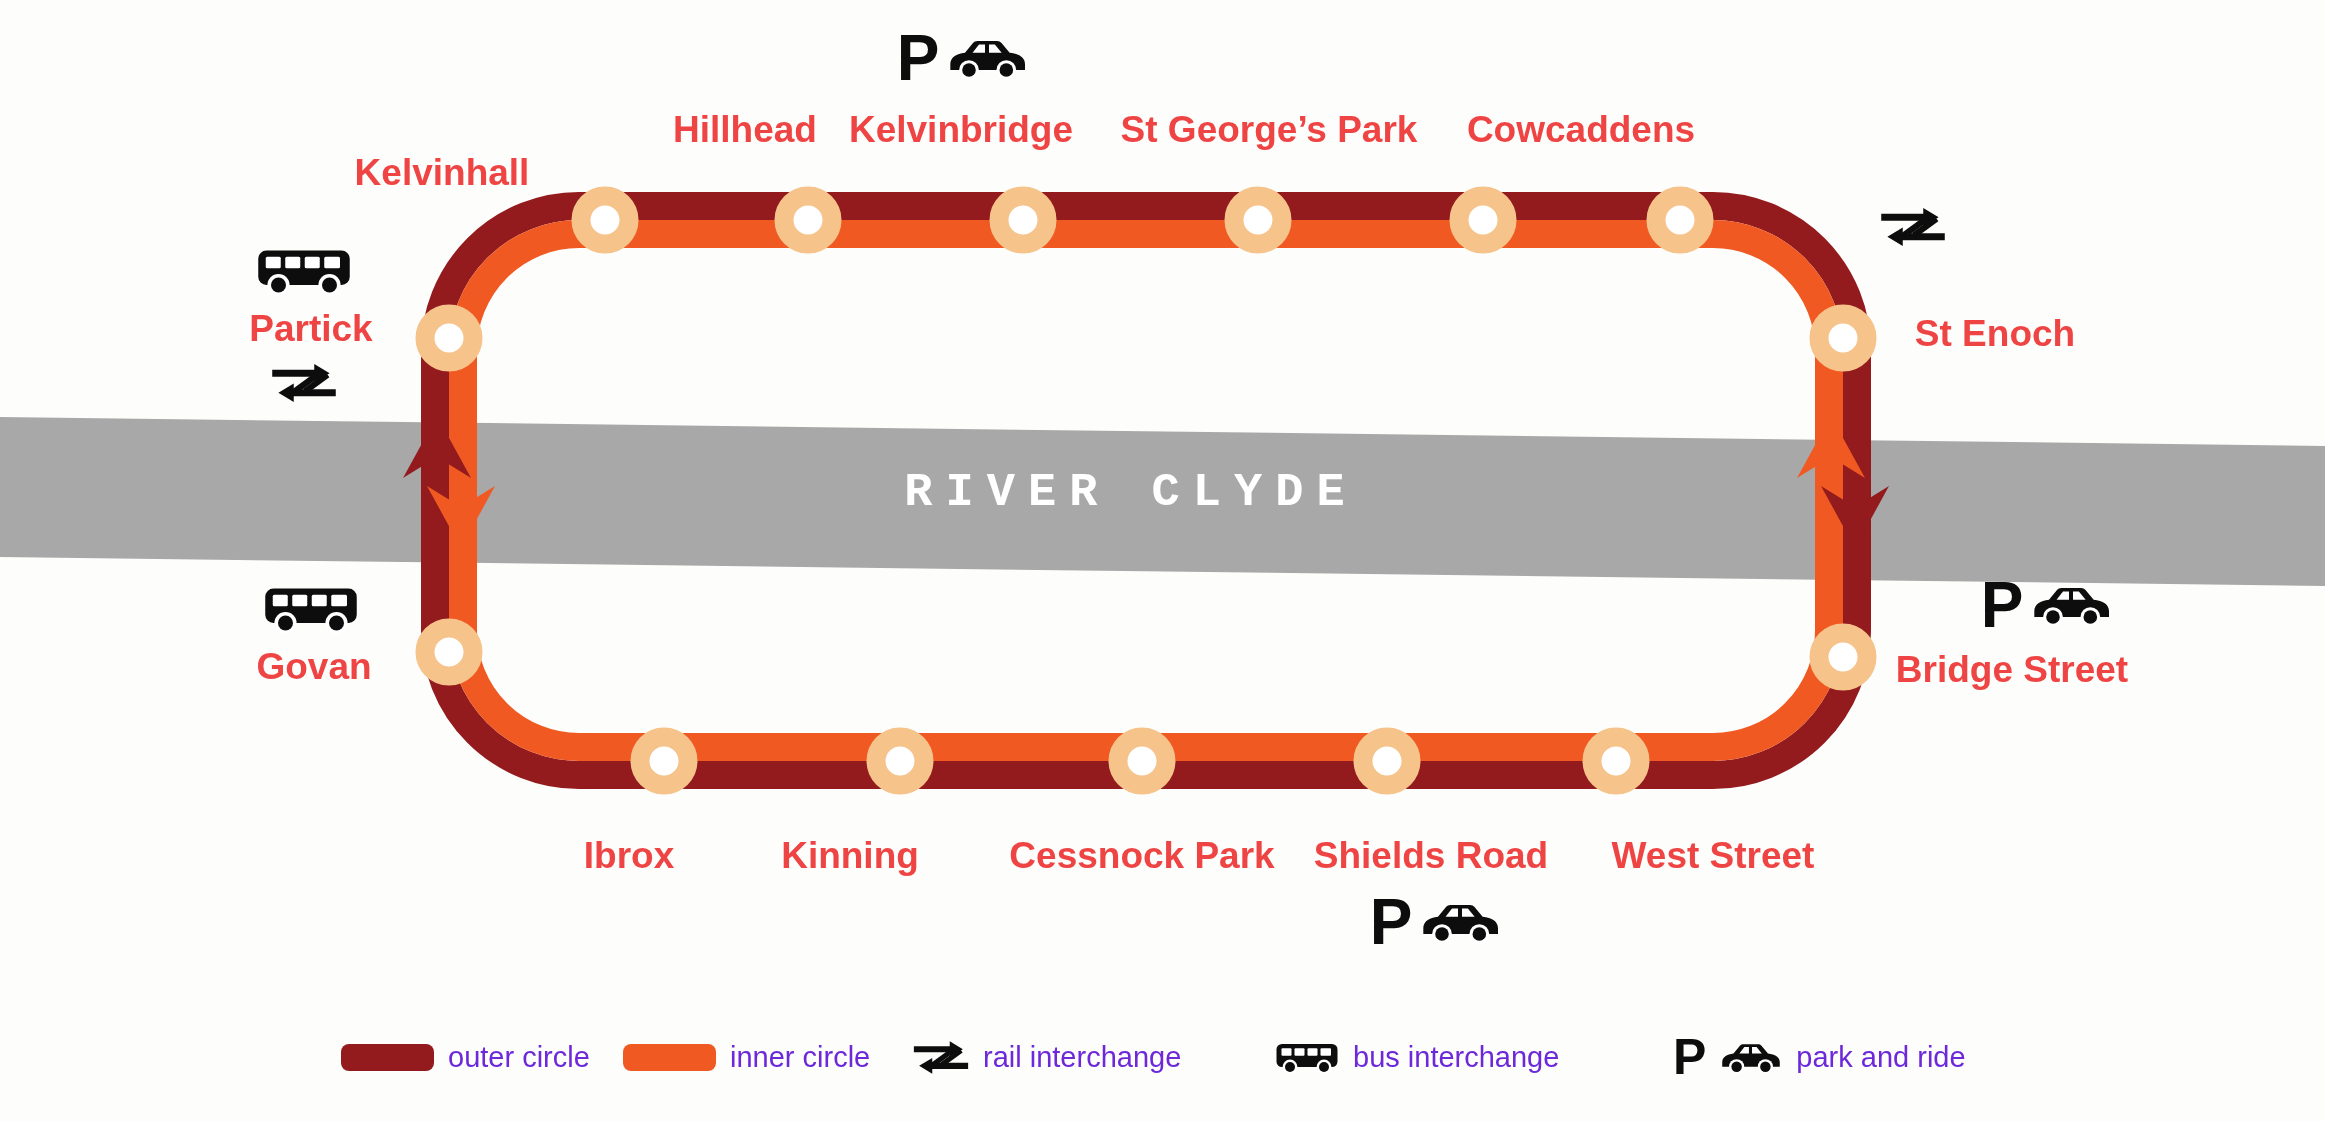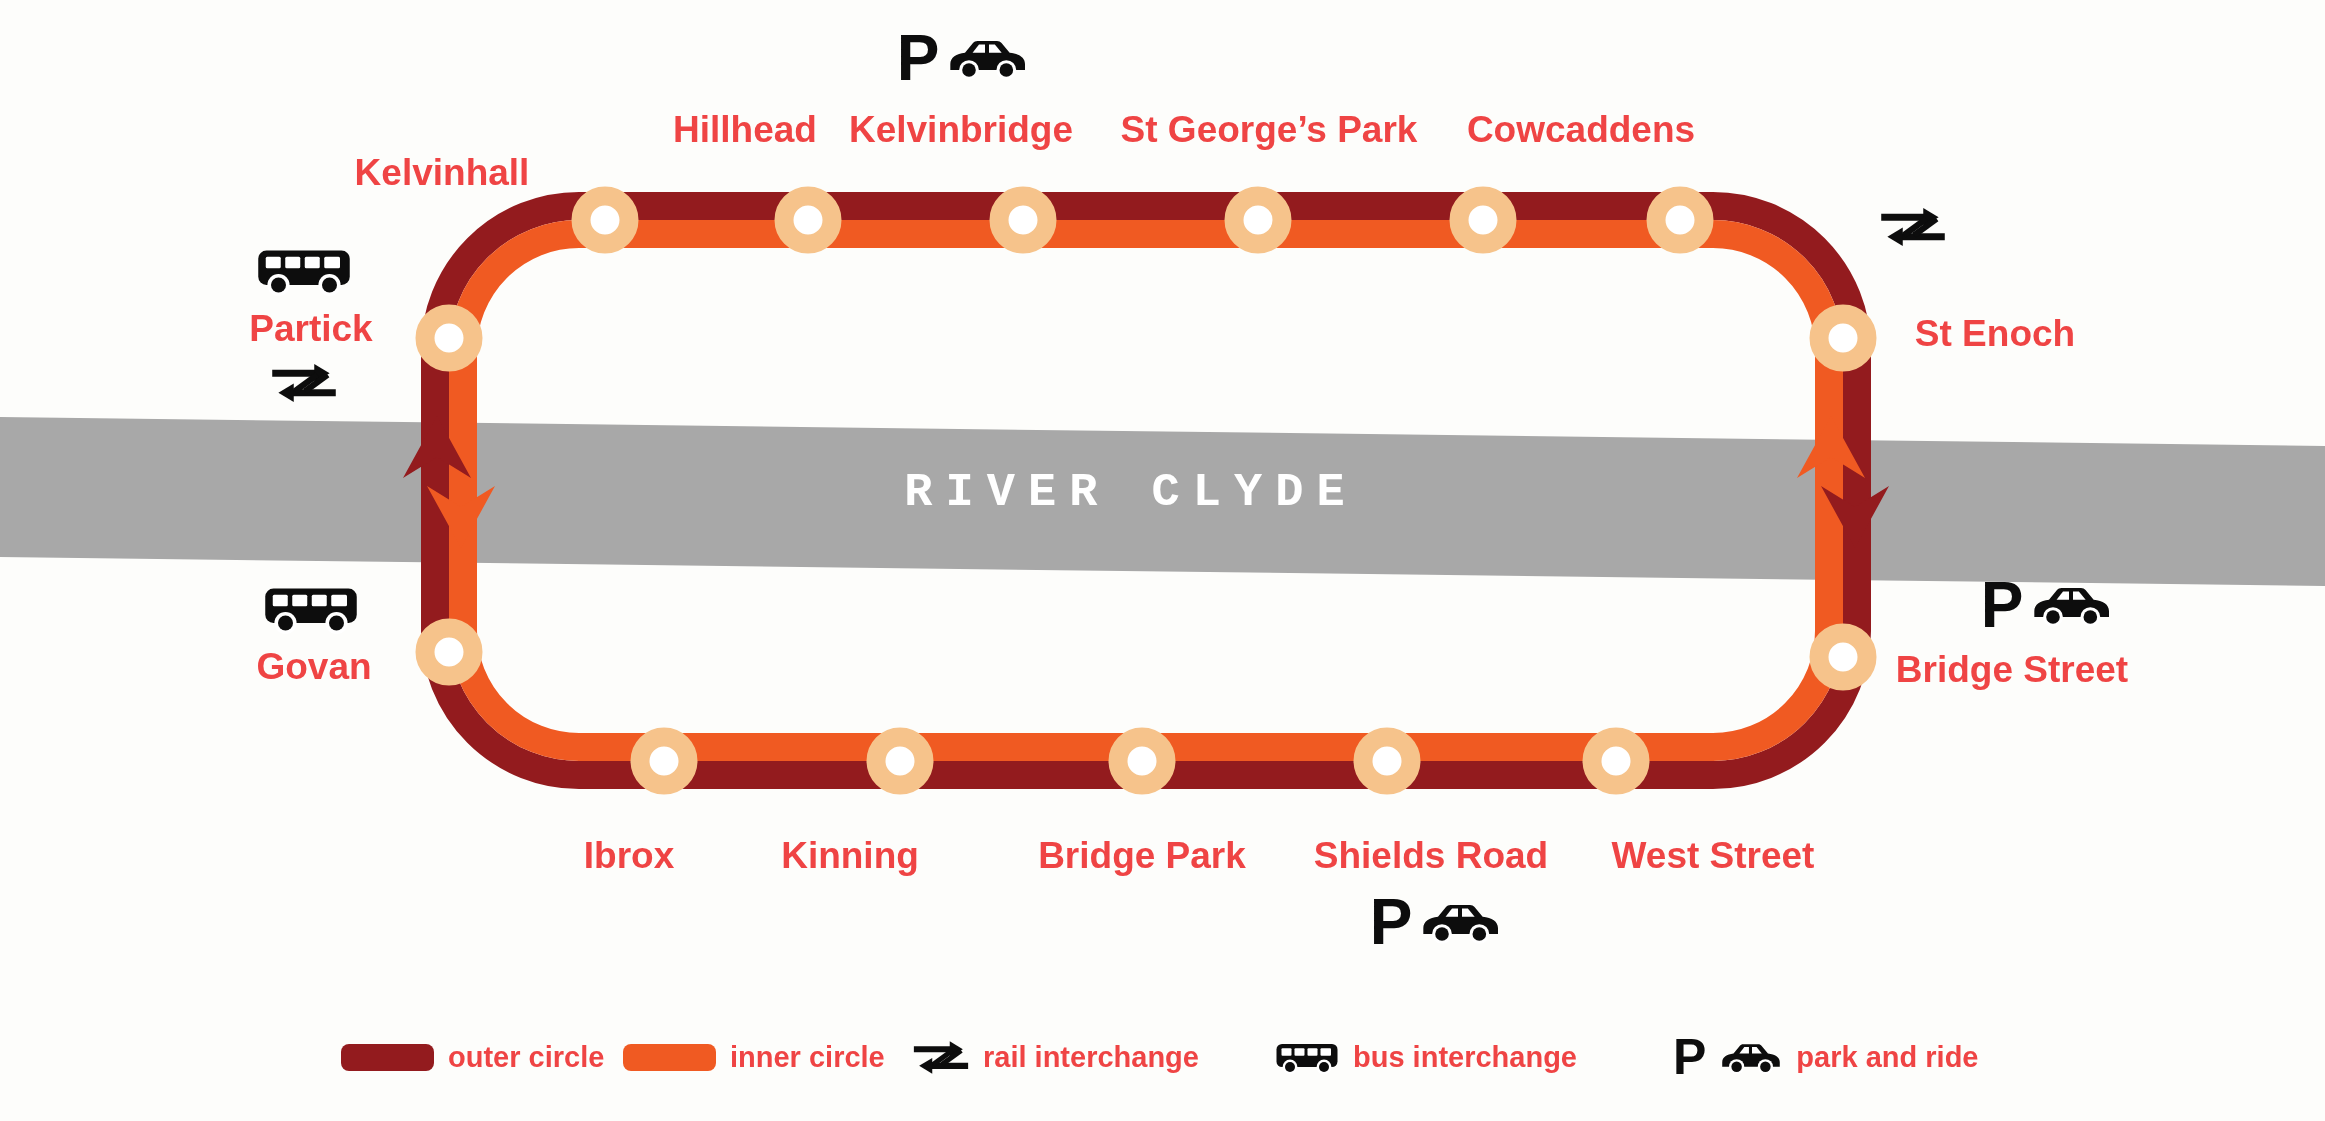--- a/index.html
+++ b/index.html
@@ -22,21 +22,21 @@
     position:absolute;transform:translate(-50%,-50%);
     display:flex;align-items:center;gap:8px;
   }
   .p-letter{font-weight:700;font-size:64px;color:#0d0d0d;line-height:1;}
   .p-letter.small{font-size:50px;}
   .station{fill:#ffffff;stroke:#f6c38b;stroke-width:19px;}
   .legend-item{
     position:absolute;top:1028px;height:58px;
     display:flex;align-items:center;gap:14px;
   }
-  .legend-label{font-size:29px;font-weight:700;color:#ef4444;white-space:nowrap;}
+  .legend-label{font-size:29px;font-weight:400;color:#6d28d9;white-space:nowrap;}
   .swatch{width:93px;height:27px;border-radius:8px;display:inline-block;}
   .sw-outer{background:#931b1e;}
   .sw-inner{background:#f05a22;}
 </style>
 </head>
 <body>
 
 <div class="stage">
 
   <svg class="defs-svg" aria-hidden="true">
@@ -104,21 +104,21 @@
 
   <div class="st-label" style="left:442px;top:173px">Kelvinhall</div>
   <div class="st-label" style="left:745px;top:130px">Hillhead</div>
   <div class="st-label" style="left:961px;top:130px">Kelvinbridge</div>
   <div class="st-label" style="left:1269px;top:130px">St George’s Park</div>
   <div class="st-label" style="left:1581px;top:130px">Cowcaddens</div>
   <div class="st-label" style="left:1995px;top:334px">St Enoch</div>
   <div class="st-label" style="left:2012px;top:670px">Bridge Street</div>
   <div class="st-label" style="left:1713px;top:856px">West Street</div>
   <div class="st-label" style="left:1431px;top:856px">Shields Road</div>
-  <div class="st-label" style="left:1142px;top:856px">Bridge Park</div>
+  <div class="st-label" style="left:1142px;top:856px">Cessnock Park</div>
   <div class="st-label" style="left:850px;top:856px">Kinning</div>
   <div class="st-label" style="left:629px;top:856px">Ibrox</div>
   <div class="st-label" style="left:314px;top:667px">Govan</div>
   <div class="st-label" style="left:311px;top:329px">Partick</div>
 
   <div class="icon" style="left:962px;top:58px">
     <span class="p-letter">P</span>
     <svg width="80" height="48" viewBox="0 0 60 36">
         <use href="#sym-car"></use>
       </svg>

